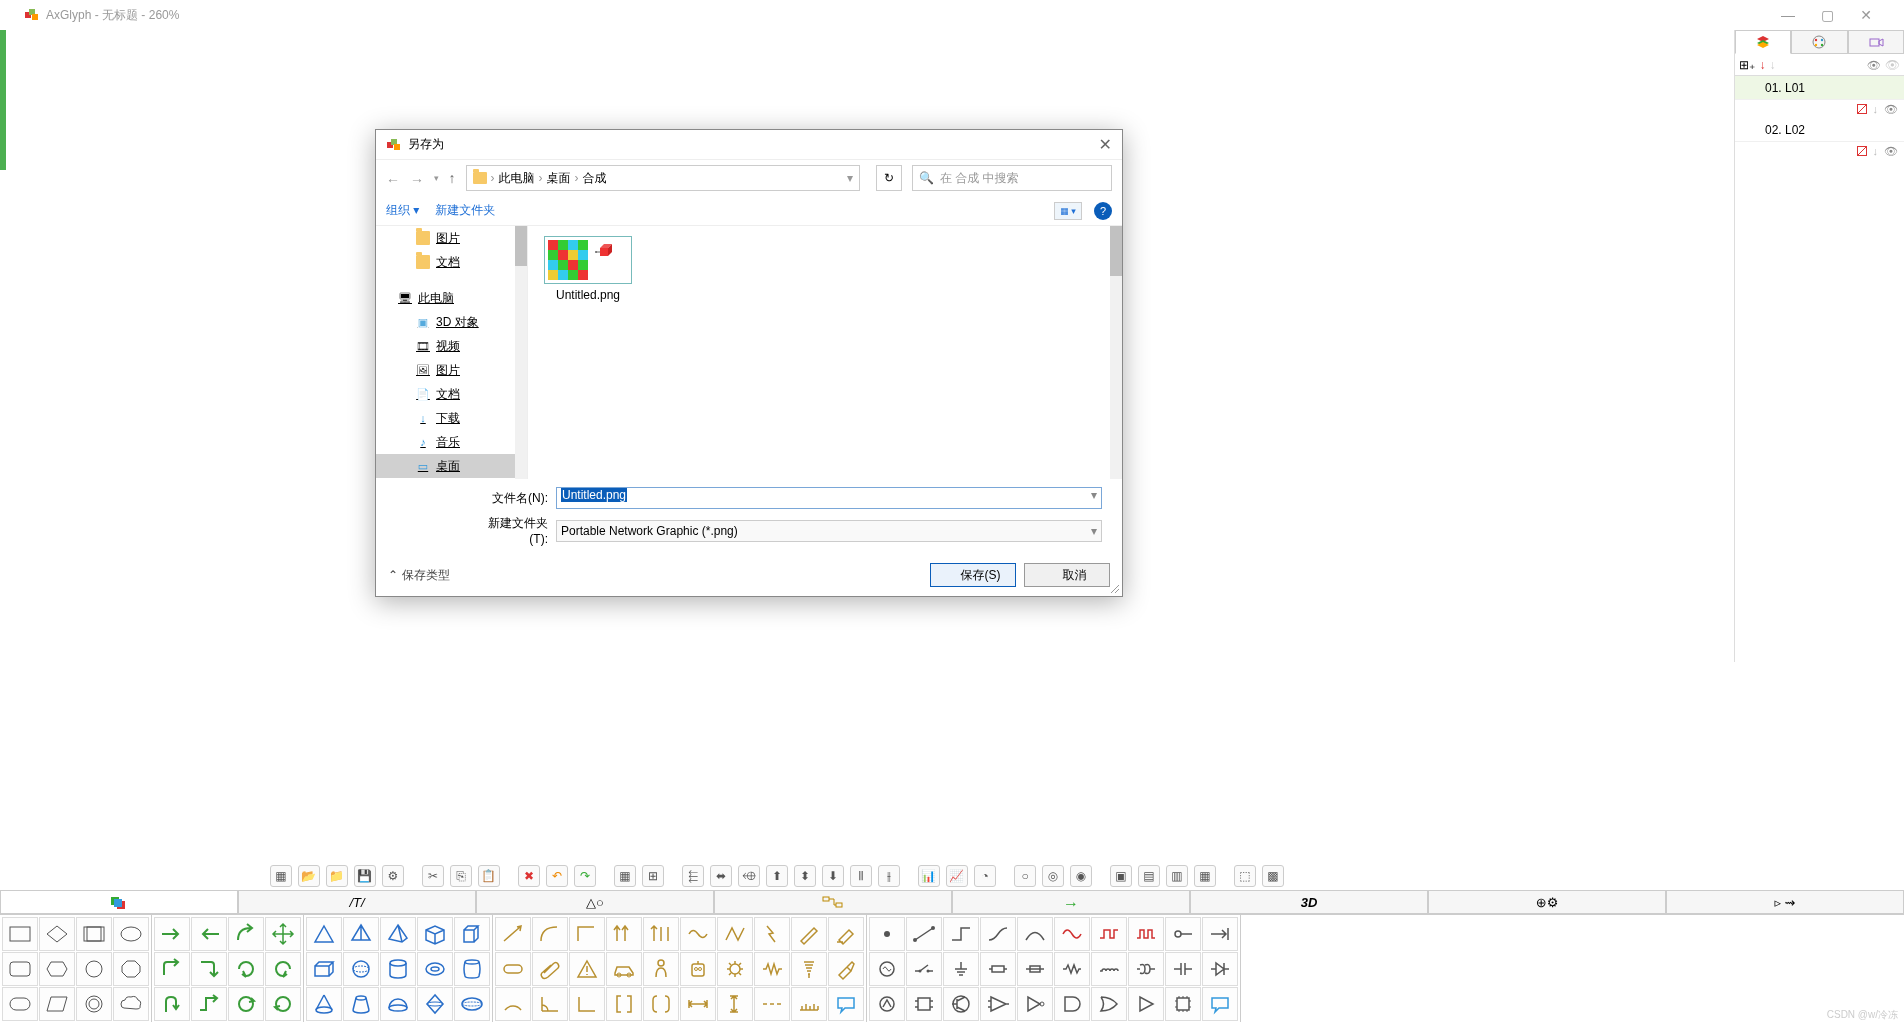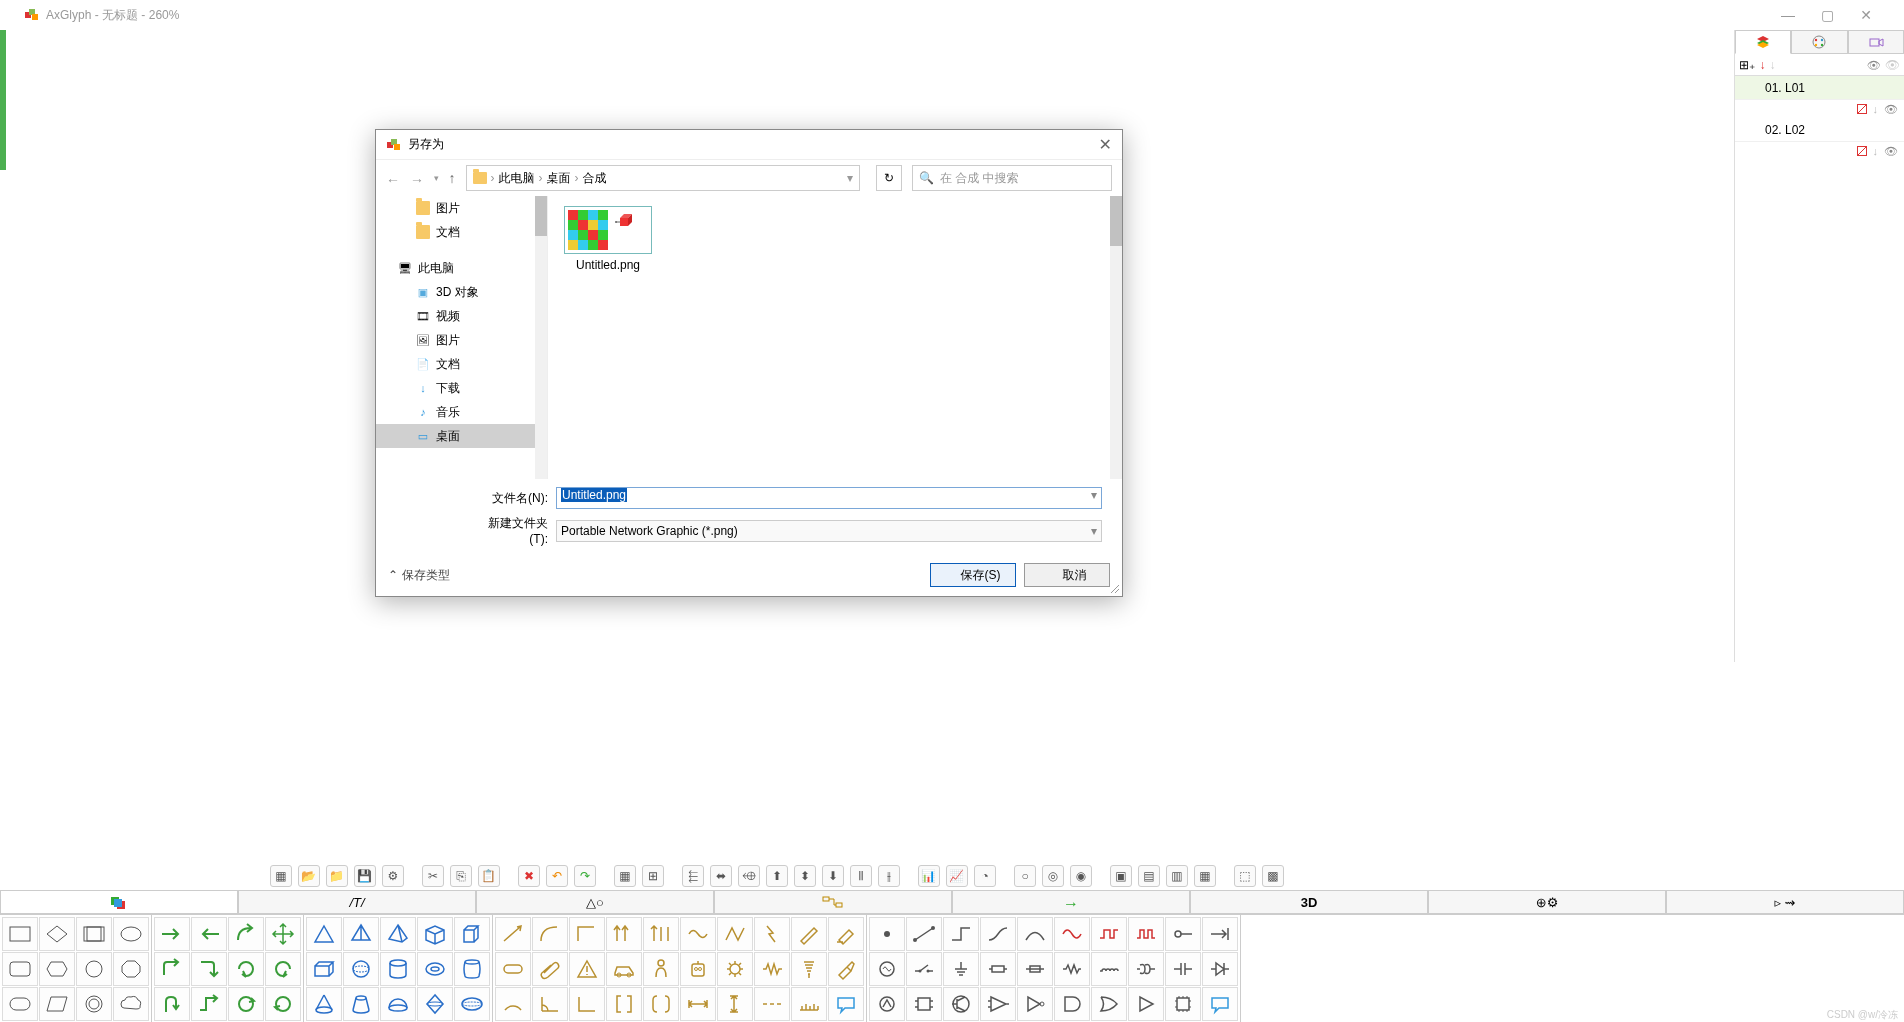--- a/index.html
+++ b/index.html
@@ -39,21 +39,21 @@
 .bc-item { cursor: pointer; }
 .bc-sep { color: #999; }
 .refresh-btn { width: 26px; height: 26px; border: 1px solid #ccc; display: flex; align-items: center; justify-content: center; cursor: pointer; }
 .search-box { width: 200px; height: 26px; border: 1px solid #ccc; display: flex; align-items: center; padding: 0 6px; gap: 6px; color: #999; }
 .search-icon { color: #999; }
 .dlg-toolbar { height: 30px; display: flex; align-items: center; padding: 0 10px; gap: 16px; color: #1e6fd6; border-bottom: 1px solid #eee; }
 .dlg-toolbar-right { margin-left: auto; display: flex; gap: 12px; align-items: center; }
 .view-btn { width: 28px; height: 18px; border: 1px solid #ccc; background: #eef5fb; cursor: pointer; font-size: 9px; display:flex; align-items:center; justify-content:center;}
 .help-btn { width: 18px; height: 18px; border-radius: 50%; background: #0a5db9; color: #fff; display: flex; align-items: center; justify-content: center; font-size: 11px; cursor: pointer; }
 .dlg-body { flex: 1; display: flex; min-height: 0; }
-.tree { width: 172px; border-right: 1px solid #eee; overflow: hidden; position: relative; }
+.tree { width: 152px; border-right: 1px solid #eee; overflow: hidden; position: relative; text-decoration: underline; }
 .tree-scroll { position: absolute; right: 0; top: 0; width: 12px; height: 100%; background: #f1f1f1; }
 .tree-thumb { position: absolute; right: 0; top: 0; width: 12px; height: 40px; background: #c1c1c1; }
 .tree-item { height: 24px; display: flex; align-items: center; padding-left: 28px; gap: 6px; cursor: pointer; }
 .tree-item.sel { background: #d0d0d0; }
 .tree-item .ticon { width: 14px; height: 14px; display: inline-flex; align-items: center; justify-content: center; font-size: 11px; }
 .files { flex: 1; padding: 10px; display: flex; align-content: flex-start; flex-wrap: wrap; gap: 20px; }
 .file-item { width: 100px; display: flex; flex-direction: column; align-items: center; gap: 4px; cursor: pointer; }
 .thumb { width: 88px; height: 48px; border: 1px solid #7bb; background: #fff; display: flex; align-items: center; justify-content: center; position: relative; }
 .thumb-inner { width: 80px; height: 40px; display: flex; }
 .blocks { display: grid; grid-template-columns: repeat(4, 1fr); grid-template-rows: repeat(4, 1fr); width: 40px; height: 40px; }
@@ -199,20 +199,28 @@
       <span class="bc-item">合成</span>
       <span style="flex:1"></span>
       <span style="color:#999">▾</span>
     </div>
     <div class="refresh-btn">
         <span>↻</span>
       </div>
     <div class="search-box">
       <span class="search-icon">🔍</span>
       <span>在 合成 中搜索</span>
+    </div>
+  </div>
+  <div class="dlg-toolbar">
+    <span>组织 ▾</span>
+    <span>新建文件夹</span>
+    <div class="dlg-toolbar-right">
+      <div class="view-btn">▦ ▾</div>
+      <div class="help-btn">?</div>
     </div>
   </div>
   <div class="dlg-body">
     <div class="tree">
       <div class="tree-item" style="padding-left:40px">
           <span class="folder-ic ticon"></span>
           <span>图片</span>
         </div>
       <div class="tree-item" style="padding-left:40px">
           <span class="folder-ic ticon"></span>
@@ -382,21 +390,21 @@
       <svg width="22" height="14">
         <rect x="1" y="2" width="6" height="4" fill="none" stroke="#b80"></rect>
         <rect x="14" y="8" width="6" height="4" fill="none" stroke="#b80"></rect>
         <path d="M7 4 L12 4 L12 10 L14 10" stroke="#b80" fill="none"></path>
       </svg>
     </div>
   <div class="cat-tab">
       <span style="color:#3a3;font-size:16px">→</span>
     </div>
   <div class="cat-tab">
-      <span style="font-weight:bold">3D</span>
+      <span style="font-style:italic;font-weight:bold">3D</span>
     </div>
   <div class="cat-tab">
       <span>⊕<span>⚙</span></span>
     </div>
   <div class="cat-tab">
       <span>▹ ⇝</span>
     </div>
 </div>
 
 <div class="palette">

